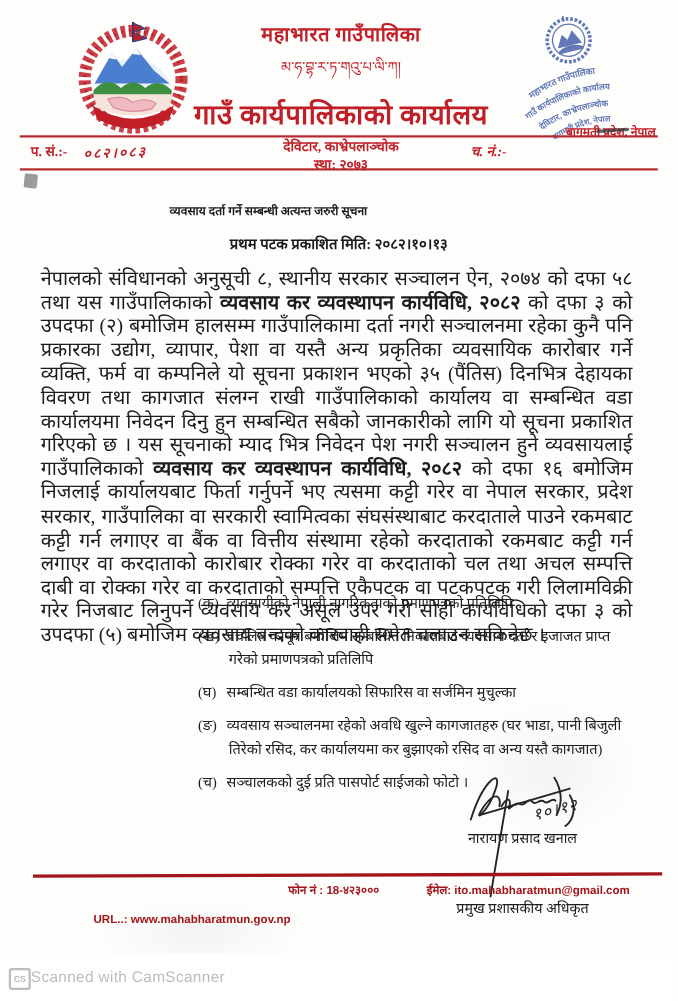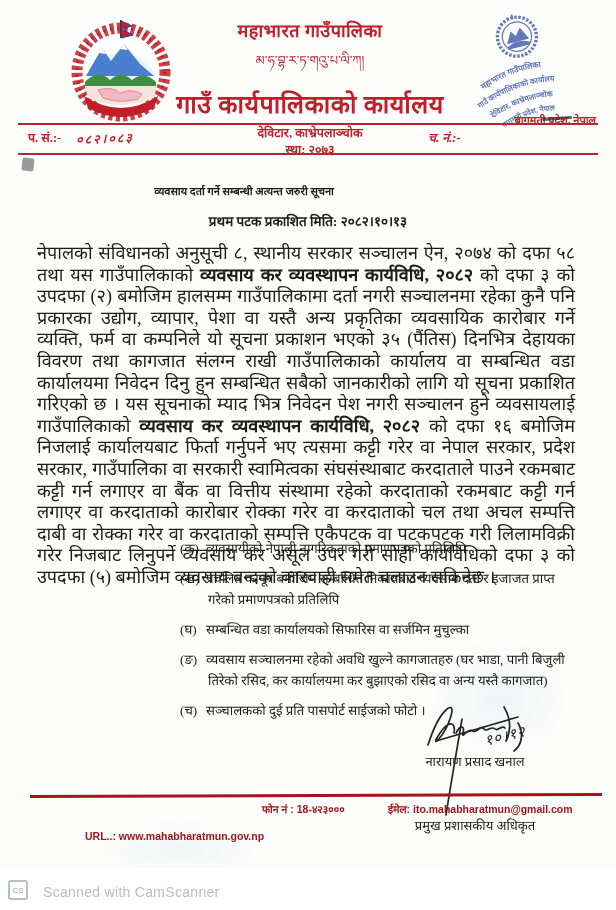--- a/index.html
+++ b/index.html
@@ -46,21 +46,21 @@
   .sig-name{position:absolute;left:390px;top:752px;width:170px;text-align:center;font-size:13px;}
   .sig-role{position:absolute;left:390px;top:772px;width:170px;text-align:center;font-size:13px;margin-top:44px;}
   
   .foot-rule{position:absolute;left:30px;right:14px;top:794px;height:3px;background:#a3151b;transform:rotate(-.2deg);}
   .foot-row{position:absolute;left:30px;right:14px;top:802px;font-size:10.5px;font-weight:bold;color:#a3151b;font-family:"Liberation Sans",sans-serif;}
   .foot-url{position:absolute;left:55px;margin-top:28px;}
   .foot-phone{position:absolute;left:232px;}
   .foot-email{position:absolute;left:358px;}
   
   .cs-strip{position:absolute;left:0;right:0;bottom:0;height:42px;background:#ffffff;}
-  .cs-row{position:absolute;left:8px;bottom:10px;display:flex;align-items:flex-end;gap:15px;color:#b9bcc0;font-family:"Liberation Sans",sans-serif;}
+  .cs-row{position:absolute;left:8px;bottom:10px;display:flex;align-items:flex-start;gap:0;color:#b9bcc0;font-family:"Liberation Sans",sans-serif;}
   .cs-logo{width:16px;height:16px;border:2px solid #b9bcc0;border-radius:3px;font-size:8px;font-weight:bold;display:flex;align-items:center;justify-content:center;color:#b9bcc0;}
   .cs-text{font-size:14px;letter-spacing:.3px;}
   
   .blotch{position:absolute;border-radius:50%;background:radial-gradient(closest-side,rgba(190,200,210,.18),rgba(190,200,210,0));}
   .b1{left:90px;top:820px;width:180px;height:60px;}
   .b2{left:420px;top:640px;width:160px;height:120px;}
 </style>
 </head>
 <body>
 

